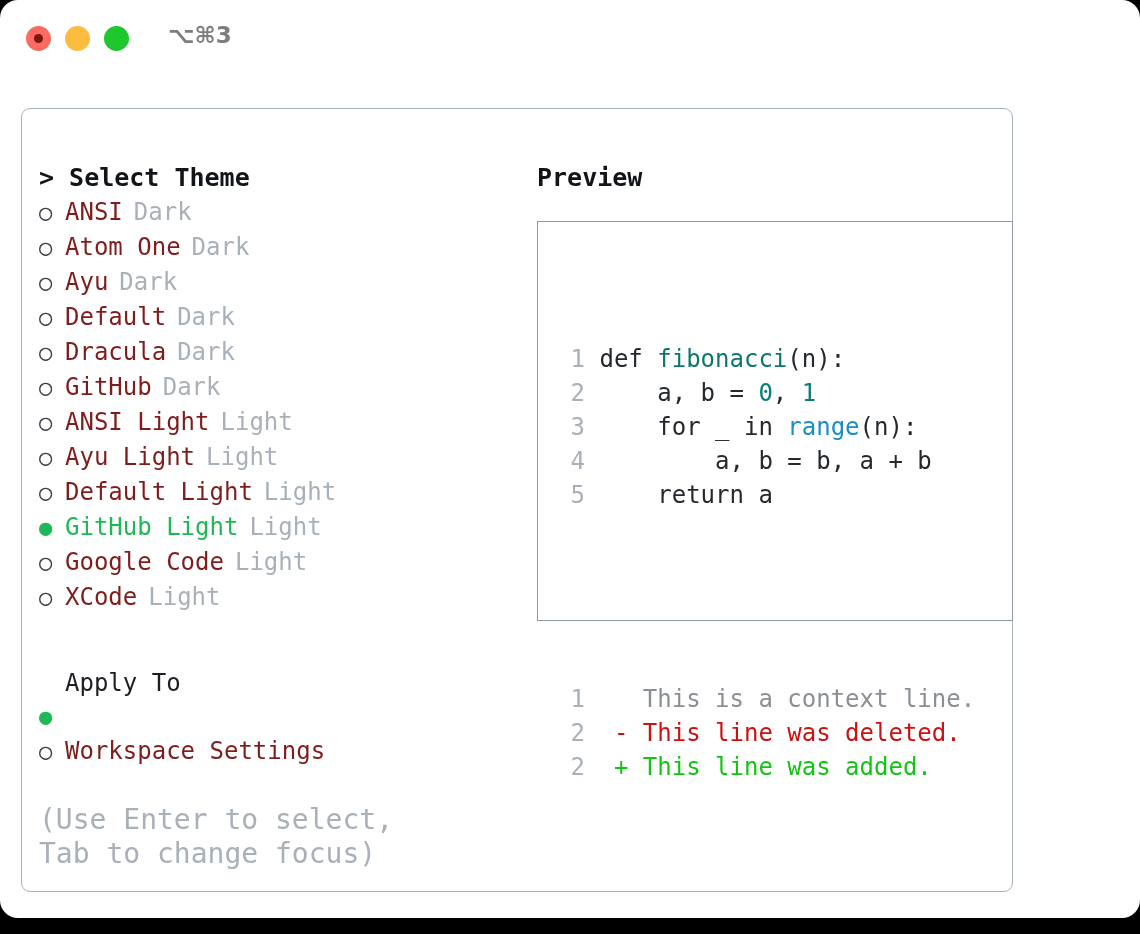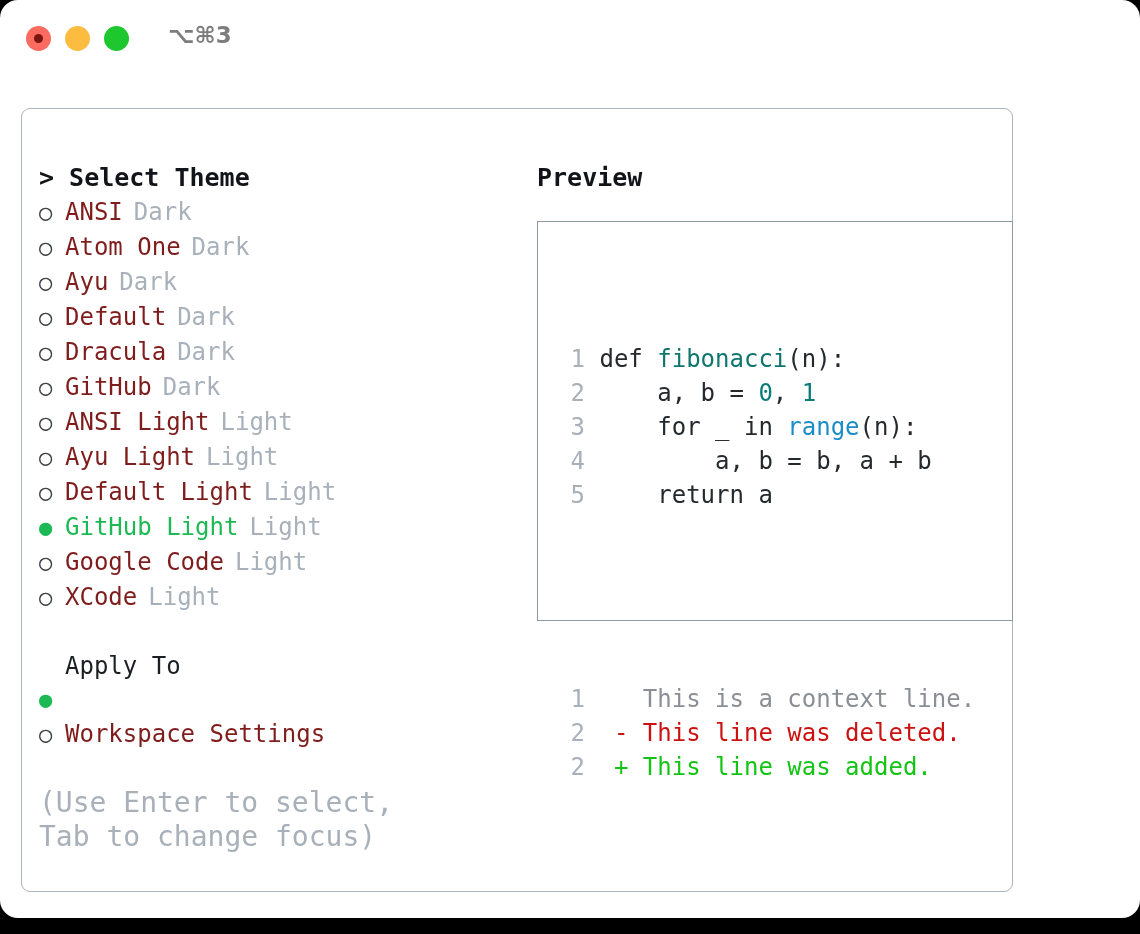--- a/index.html
+++ b/index.html
@@ -137,20 +137,21 @@
   .label { color: #7f1d1d; }
   .suffix { color: #a8b0ba; text-align: right; }
   .gap { display: inline-block; width: 11px; }
 
   .section-heading {
     font-size: 24px;
     color: #1b1f24;
     line-height: 34px;
     padding-left: 26px;
     white-space: pre;
+    margin-top: 17px;
   }
 
   .spacer-row { height: 34px; }
 
   .hint {
     margin-top: 34px;
     font-size: 28px;
     line-height: 34px;
     color: #a8b0ba;
     width: 404px;

